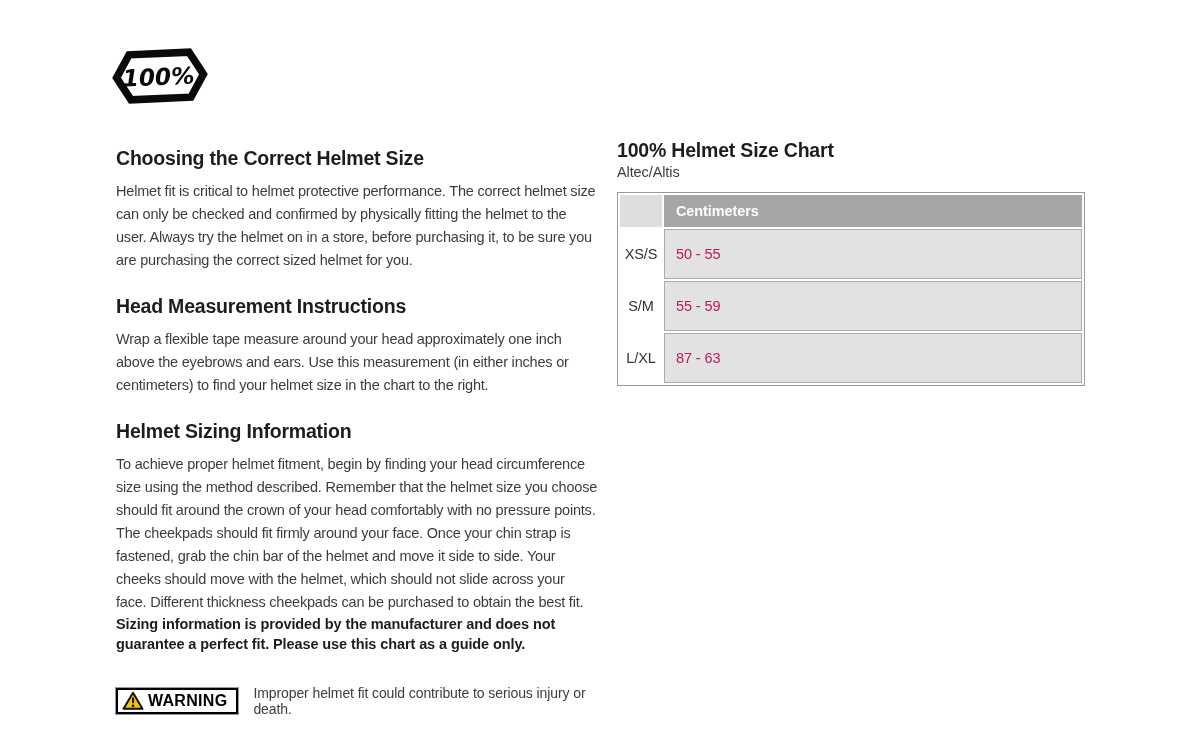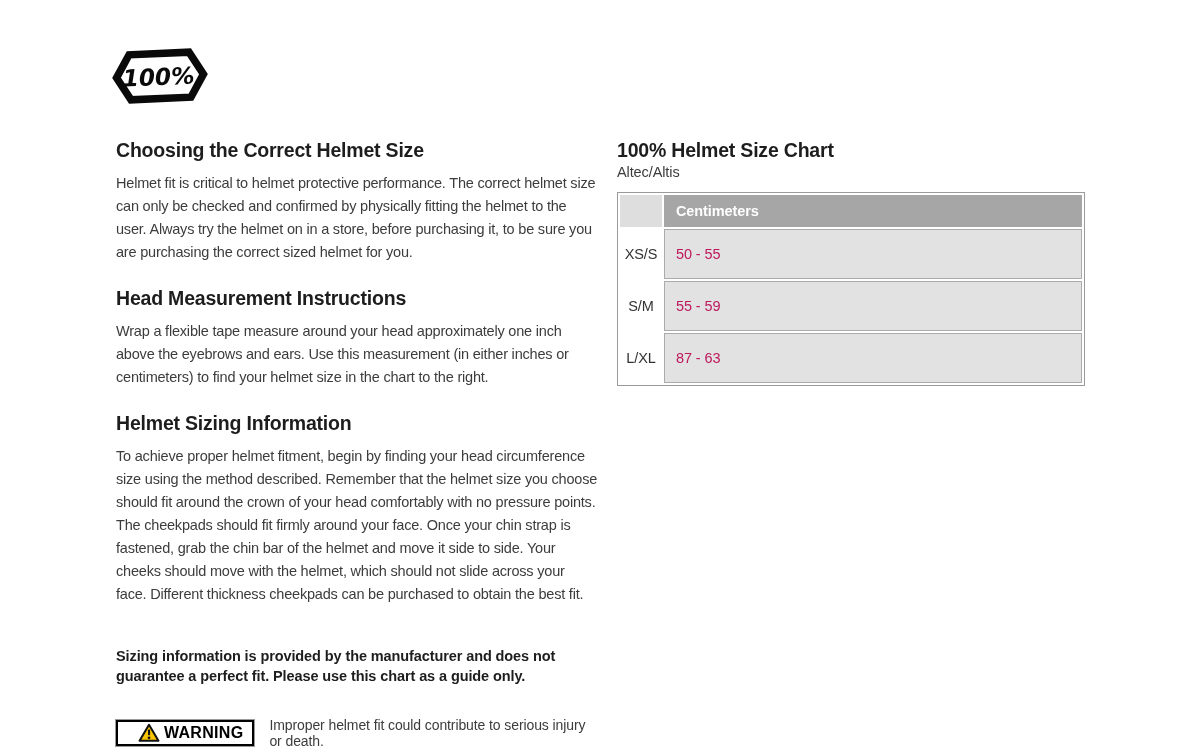--- a/index.html
+++ b/index.html
@@ -8,36 +8,36 @@
 
   
   .logo { position: absolute; left: 112px; top: 46px; width: 96px; height: 60px; }
 
   
   .left-col { position: absolute; left: 116px; top: 138px; width: 482px; }
   .section-heading {
     font-size: 19.5px; font-weight: 700; color: #1d1d1d;
     letter-spacing: -0.2px; line-height: 24px; margin: 22px 0 10px;
   }
-  .section-heading:first-child { margin-top: 0; }
+  .section-heading:first-child { margin-top: 8px; }
   .body-text {
     font-size: 14.5px; line-height: 23px; color: #3c3c3c;
     letter-spacing: -0.2px;
   }
   .disclaimer {
-    margin-top: 40px; width: 452px;
+    width: 452px;
     font-size: 14.5px; font-weight: 700; line-height: 20px; color: #1d1d1d;
     letter-spacing: -0.1px;
   }
   .warning-row { margin-top: 31px; display: flex; align-items: center; gap: 15px; }
   .warning-badge {
     display: inline-flex; align-items: center; gap: 4px;
     background: #ffffff; border: 2px solid #000000;
     box-shadow: 0 0 0 1px #9a9a9a;
-    padding: 1px 9px 1px 20px; height: 26px;
+    padding: 1px 9px 1px 4px; height: 26px;
   }
   .warning-label {
     font-size: 16px; font-weight: 700; color: #000000; letter-spacing: 0.3px;
   }
   .warning-text { font-size: 14px; color: #3c3c3c; letter-spacing: -0.1px; }
 
   
   .right-col { position: absolute; left: 617px; top: 138px; width: 468px; }
   .chart-heading {
     font-size: 19.5px; font-weight: 700; color: #1d1d1d;

